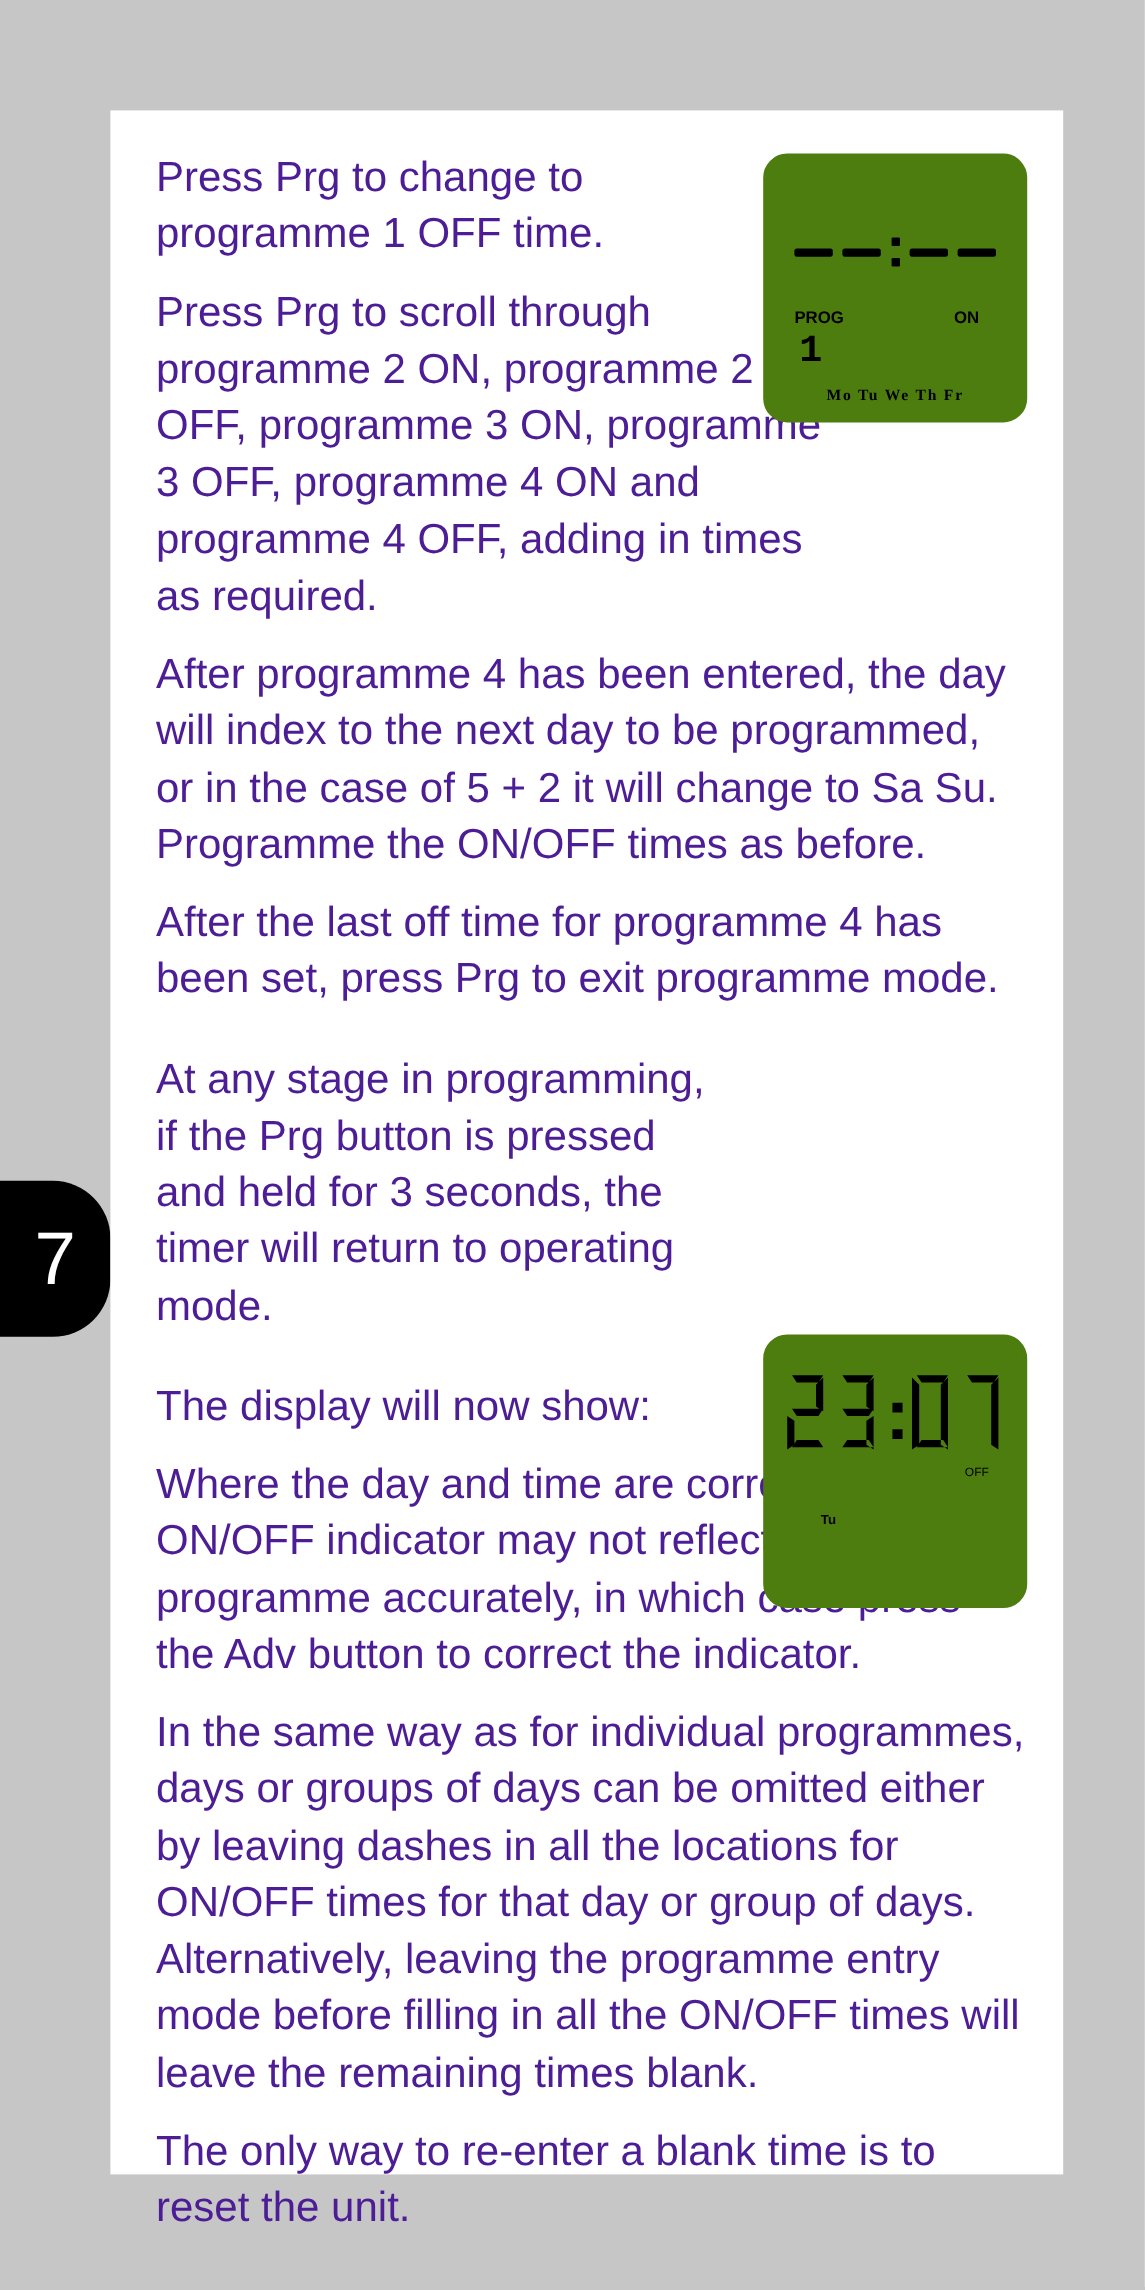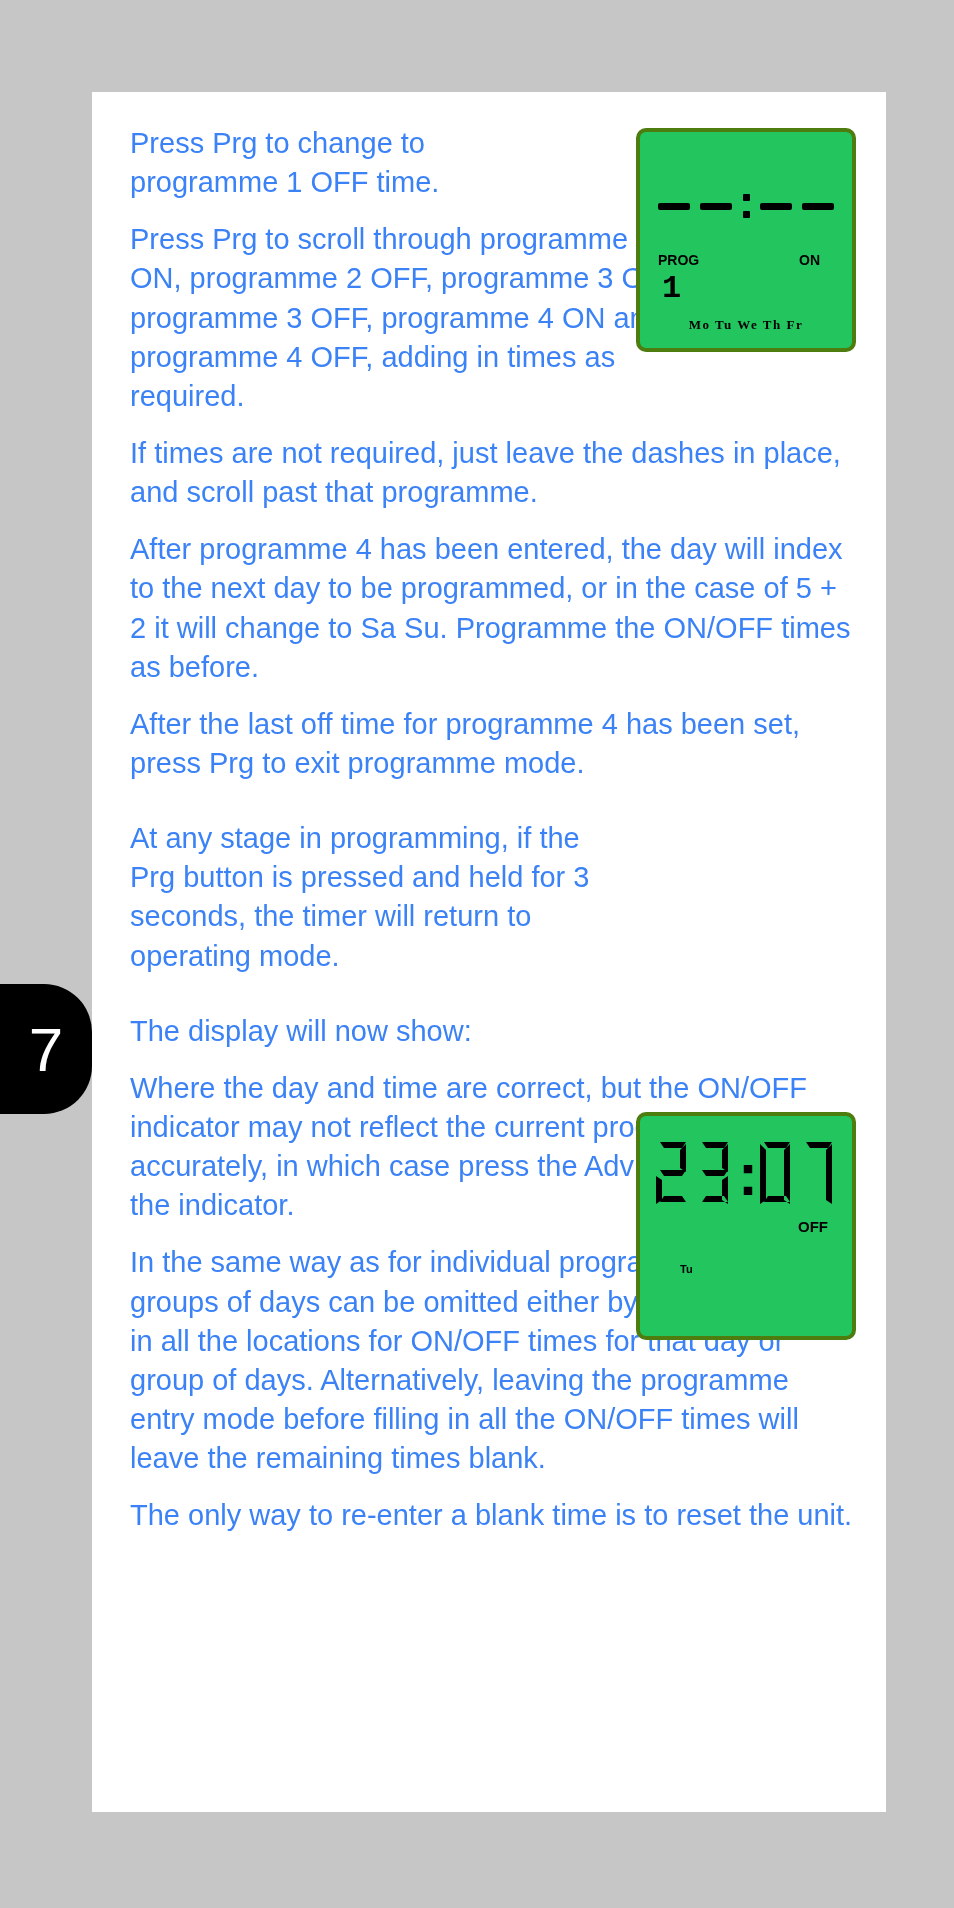--- a/index.html
+++ b/index.html
@@ -13,45 +13,45 @@
     .page {
       position: absolute;
       left: 92px;
       top: 92px;
       width: 794px;
       height: 1720px;
       background: #fff;
       padding: 32px 30px 30px 38px;
     }
     .para {
-      font-size: 29px;
+      font-size: 35px;
       line-height: 1.35;
-      color: #3b82f6;
+      color: #4c1d95;
       margin-bottom: 18px;
     }
     .page-tab {
       position: absolute;
       left: 0;
       top: 984px;
       width: 92px;
       height: 130px;
       background: #000;
       border-radius: 0 48px 48px 0;
       color: #fff;
       display: flex;
       align-items: center;
       justify-content: center;
       font-size: 62px;
       font-weight: 300;
     }
     .lcd-box {
       position: absolute;
-      border: 4px solid #4d7c0f;
-      border-radius: 10px;
-      background: #22c55e;
+      border: 8px solid #4d7c0f;
+      border-radius: 20px;
+      background: #4d7c0f;
     }
     .lcd1 {
       right: 30px;
       top: 36px;
       width: 220px;
       height: 224px;
       padding: 24px 12px 10px 12px;
     }
     .lcd2 {
       right: 30px;
@@ -114,22 +114,22 @@
       padding-top: 14px;
     }
     .colon {
       font-size: 60px;
       font-weight: bold;
       line-height: 60px;
       letter-spacing: -4px;
     }
     .off-label {
       text-align: right;
-      font-size: 15px;
-      font-weight: bold;
+      font-size: 10px;
+      font-weight: normal;
       padding: 8px 14px 0 0;
     }
     .day-label {
       font-size: 11px;
       font-weight: bold;
       padding: 28px 0 0 30px;
     }
     .narrow1 { max-width: 400px; }
     .narrow2 { max-width: 470px; margin-top: 36px; }
   </style>
@@ -176,21 +176,20 @@
       <svg width="38" height="70">
           <path d="M6 2h26l-4 6H10z M32 4v60l-6-4V10z" fill="#000"></path>
         </svg>
     </div>
     <div class="off-label">OFF</div>
     <div class="day-label">Tu</div>
   </div>
 
   <p class="para narrow1">Press Prg to change to programme 1 OFF time.</p>
   <p class="para" style="max-width:580px;">Press Prg to scroll through programme 2 ON, programme 2 OFF, programme 3 ON, programme 3 OFF, programme 4 ON and programme 4 OFF, adding in times as required.</p>
-  <p class="para">If times are not required, just leave the dashes in place, and scroll past that programme.</p>
   <p class="para">After programme 4 has been entered, the day will index to the next day to be programmed, or in the case of 5 + 2 it will change to Sa Su. Programme the ON/OFF times as before.</p>
   <p class="para">After the last off time for programme 4 has been set, press Prg to exit programme mode.</p>
   <p class="para narrow2">At any stage in programming, if the Prg button is pressed and held for 3 seconds, the timer will return to operating mode.</p>
   <p class="para narrow2">The display will now show:</p>
   <p class="para">Where the day and time are correct, but the ON/OFF indicator may not reflect the current programme accurately, in which case press the Adv button to correct the indicator.</p>
   <p class="para">In the same way as for individual programmes, days or groups of days can be omitted either by leaving dashes in all the locations for ON/OFF times for that day or group of days. Alternatively, leaving the programme entry mode before filling in all the ON/OFF times will leave the remaining times blank.</p>
   <p class="para">The only way to re-enter a blank time is to reset the unit.</p>
 
 </div>
 

